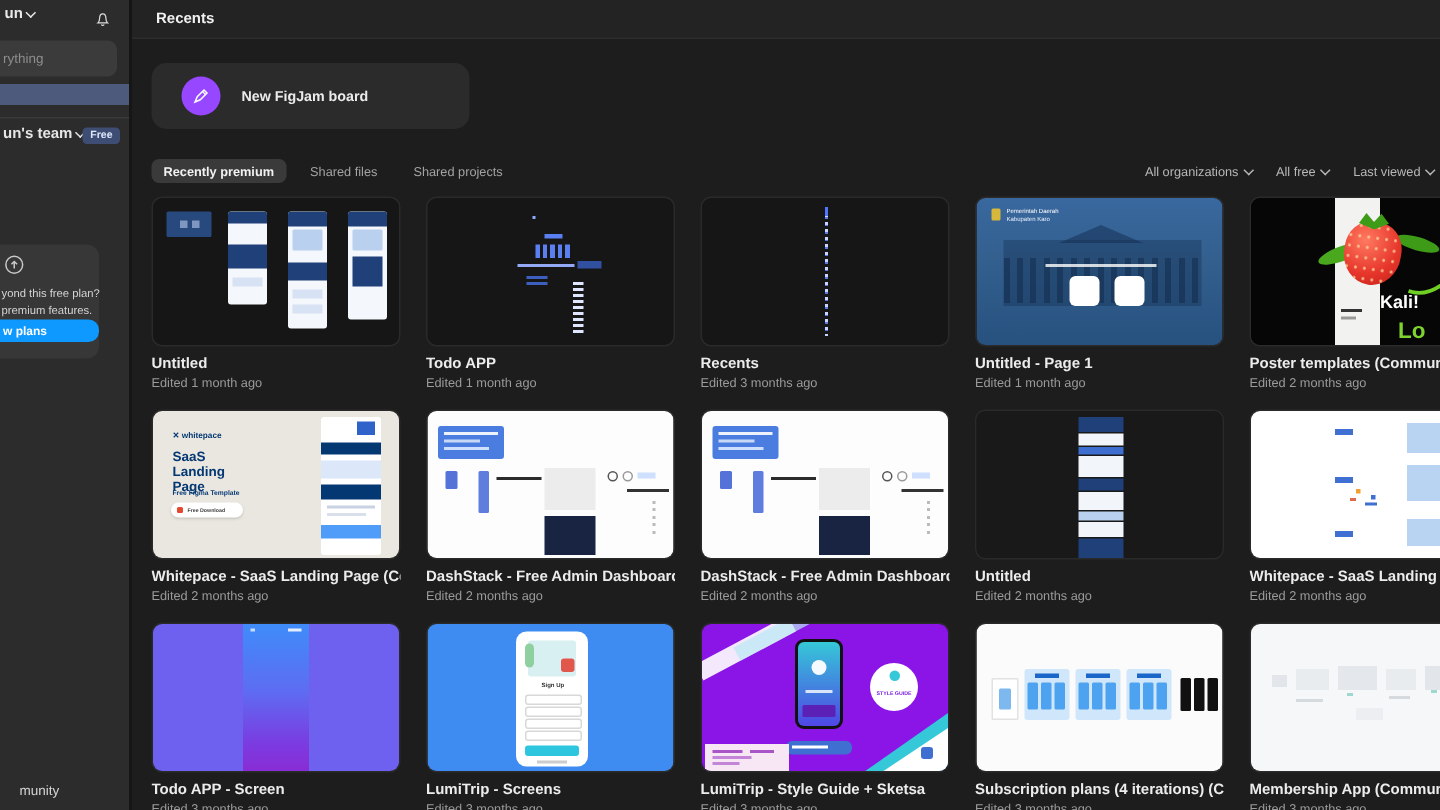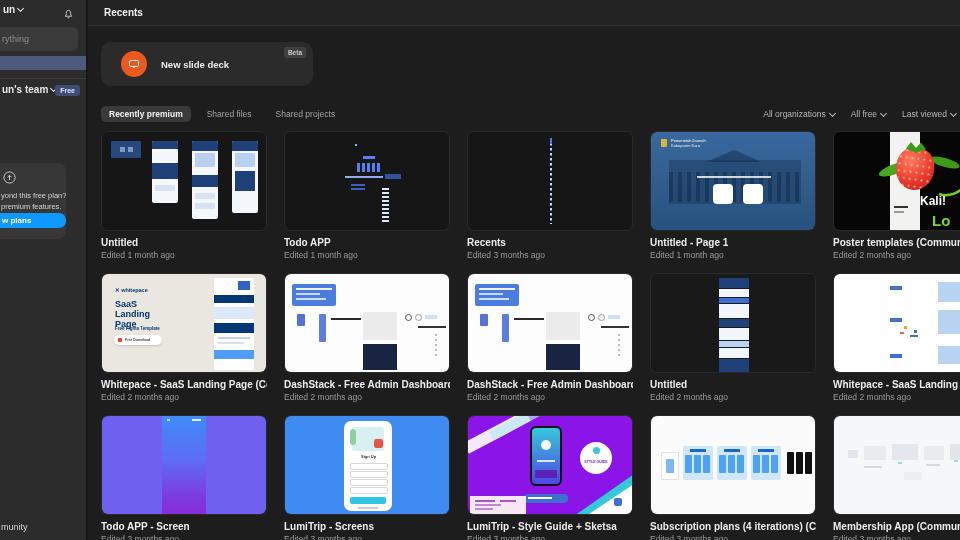--- a/index.html
+++ b/index.html
@@ -20,21 +20,21 @@
            display:flex;align-items:center;gap:3px;}
   .sb-free{position:absolute;right:6px;top:85px;background:#3e4d73;color:#dfe7fb;font-size:7px;
            font-weight:700;padding:2px 5px;border-radius:3px;}
   .sb-upsell{position:absolute;left:-20px;top:163px;width:86px;height:76px;background:#373737;border-radius:8px;}
   .sb-upicon{position:absolute;left:3px;top:170px;}
   .sb-upl1{position:absolute;left:1px;top:191px;font-size:7.5px;color:#d4d4d4;white-space:nowrap;}
   .sb-upl2{position:absolute;left:1px;top:202px;font-size:7.5px;color:#d4d4d4;white-space:nowrap;}
   .sb-upbtn{position:absolute;left:-12px;top:213px;width:78px;height:15px;background:#0d99ff;
             border-radius:7px;color:#fff;font-size:8px;font-weight:700;line-height:15px;
             padding-left:14px;box-sizing:border-box;}
-  .sb-comm{position:absolute;left:1px;top:522px;font-size:9px;color:#d6d6d6;}
+  .sb-comm{position:absolute;left:13px;top:522px;font-size:9px;color:#d6d6d6;}
   .chev{width:4px;height:4px;border-right:1px solid currentColor;border-bottom:1px solid currentColor;
         transform:rotate(45deg);display:inline-block;margin-bottom:2px;}
   
   .main{position:absolute;left:88px;top:0;width:872px;height:540px;overflow:hidden;}
   .hdr{height:25px;background:#232323;border-bottom:1px solid #2d2d2d;}
   .hdr-title{padding-left:16px;font-size:10px;font-weight:700;color:#f1f1f1;line-height:25px;}
   .create-row{position:absolute;top:42px;left:13px;display:flex;gap:17px;}
   .cbtn{width:212px;height:44px;background:#2b2b2b;border-radius:10px;display:flex;
         align-items:center;position:relative;}
   .cbtn.last{width:170px;}
@@ -101,28 +101,27 @@
   <div class="sb-comm">munity</div>
 </div>
 
 <div class="main">
   <div class="hdr">
     <div class="hdr-title">Recents</div>
   </div>
 
   <div class="create-row" id="create-row">
       <div class="cbtn">
-        <span class="cicon" style="background:#ea5a1f">
+        <span class="cicon" style="background:#9747ff">
           <svg width="12" height="12" viewBox="0 0 12 12">
-            <rect x="1.5" y="2.5" width="9" height="6" rx="1.2" fill="none" stroke="#fff" stroke-width="1"></rect>
-            <path d="M4.5 8.5L6 10l1.5-1.5z" fill="#fff"></path>
+            <path d="M2 10l1.5-3.5L8 2l2 2-4.5 4.5L2 10z" fill="none" stroke="#fff" stroke-width="1"></path>
+            <path d="M7 3l2 2" stroke="#fff" stroke-width="0.8"></path>
           </svg>
         </span>
-        <span class="clabel">New slide deck</span>
-        <span class="beta">Beta</span>
+        <span class="clabel">New FigJam board</span>
       </div>
     </div>
 
   <div class="tabs-row">
     <span class="tab active">Recently premium</span>
     <span class="tab">Shared files</span>
     <span class="tab">Shared projects</span>
     <span class="filters">
       <span class="filter">
         <span>All organizations</span>

